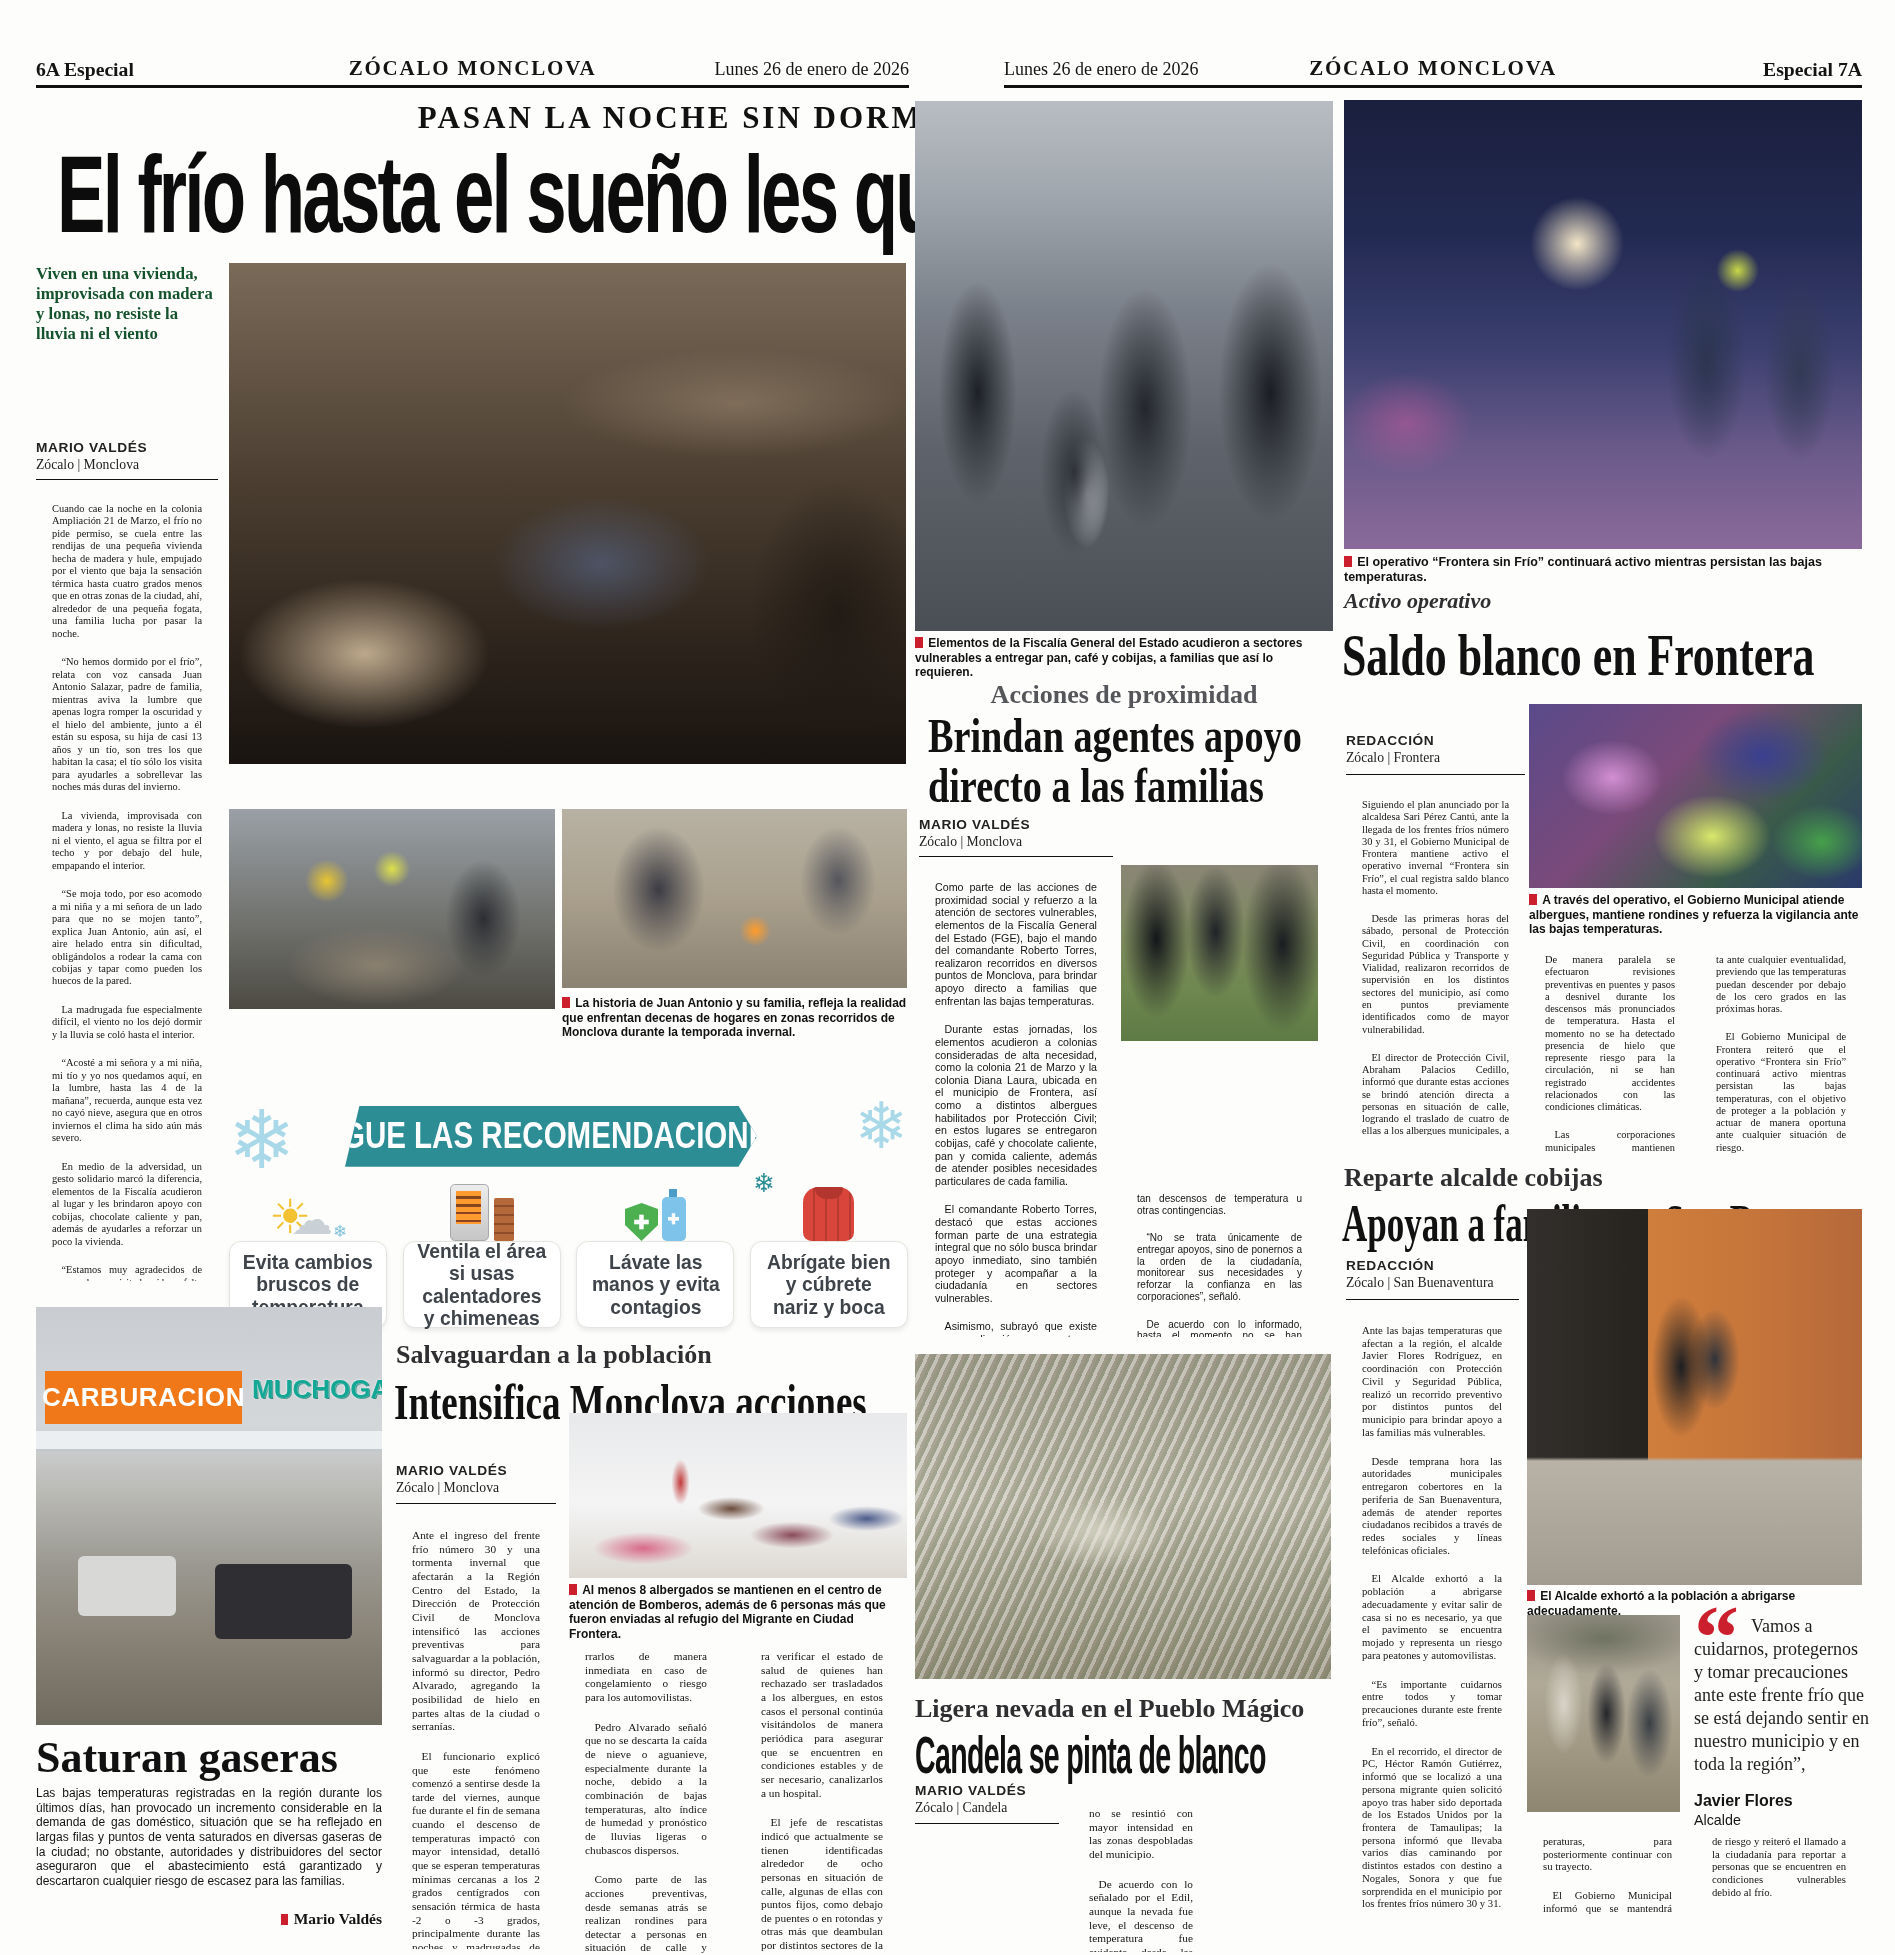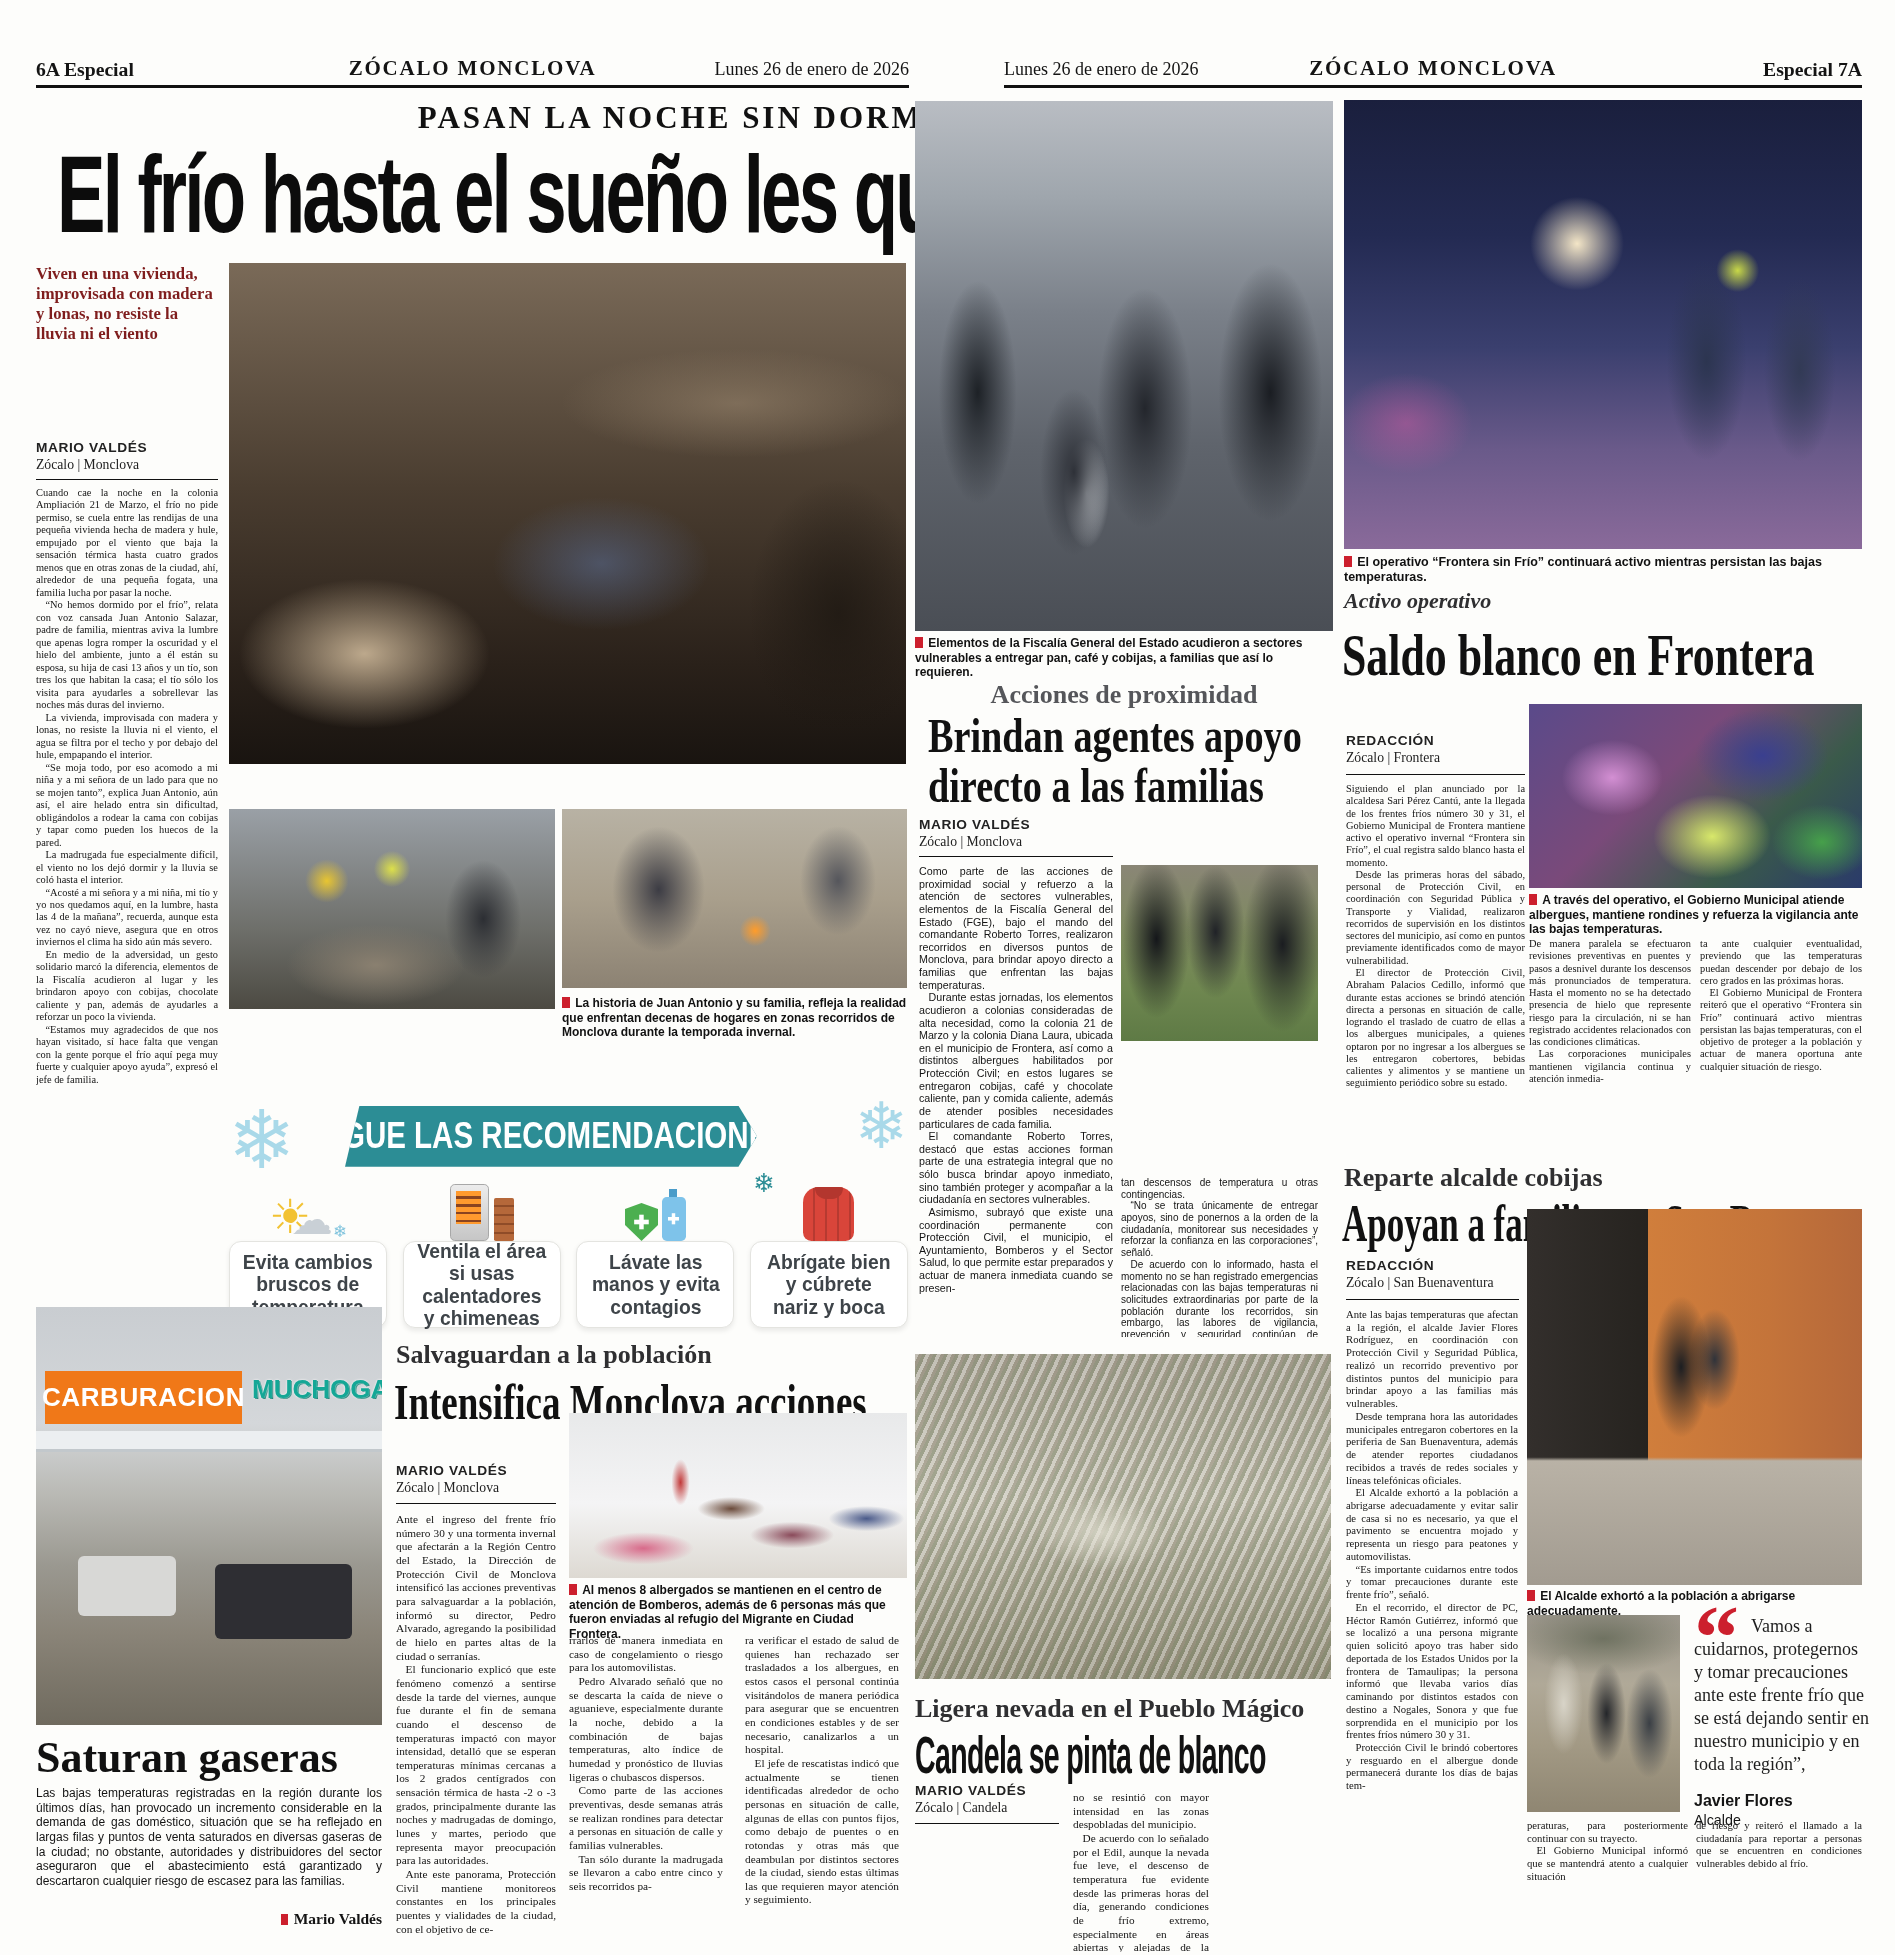--- a/index.html
+++ b/index.html
@@ -8,25 +8,25 @@
   .abs{position:absolute;}
   .serif{font-family:"Liberation Serif",serif;}
   .sans{font-family:"Liberation Sans",sans-serif;}
   .rule{position:absolute;background:#111;}
   .folio{font-weight:bold;font-size:19.7px;}
   .masthead{font-weight:bold;font-size:21px;letter-spacing:1.8px;}
   .hdate{font-size:18px;}
   .kicker-main{font-weight:bold;font-size:31px;letter-spacing:3px;text-align:center;color:#111;}
   .headline-main{font-family:"Liberation Sans",sans-serif;font-weight:bold;font-size:110px;
        letter-spacing:-4.2px;white-space:nowrap;transform:scaleX(.66);transform-origin:left top;color:#0c0c0c;}
-  .deck{font-weight:bold;font-size:16.7px;line-height:1.2;color:#7f1d1d;}
+  .deck{font-weight:bold;font-size:16.7px;line-height:1.2;color:#14532d;}
   .byname{font-family:"Liberation Sans",sans-serif;font-weight:bold;font-size:13.7px;letter-spacing:0.6px;color:#222;}
   .bycredit{font-size:13.7px;color:#222;margin-top:1.8px;}
   .body{font-size:10.4px;line-height:1.2;text-align:justify;overflow:hidden;}
-  .body .para{margin:0;text-indent:9.5px;}
+  .body .para{margin:16px;text-indent:9.5px;}
   .body .para:first-child{text-indent:0;}
   .body-sans{font-family:"Liberation Sans",sans-serif;font-size:10.7px;line-height:1.18;}
   .caption{font-family:"Liberation Sans",sans-serif;font-weight:bold;font-size:12px;line-height:1.22;color:#111;}
   .redsq{display:inline-block;width:7.8px;height:11.3px;background:#cc1f2d;margin-right:5.4px;vertical-align:-1.2px;}
   .kicker-sec{font-weight:bold;font-size:26px;color:#2f2f31;}
   .kicker-gray{font-weight:bold;font-size:26px;color:#55565a;}
   .photo{position:absolute;overflow:hidden;}
   .shead{font-weight:bold;white-space:nowrap;transform-origin:left top;color:#111;}
   
   .ph-family{background:

